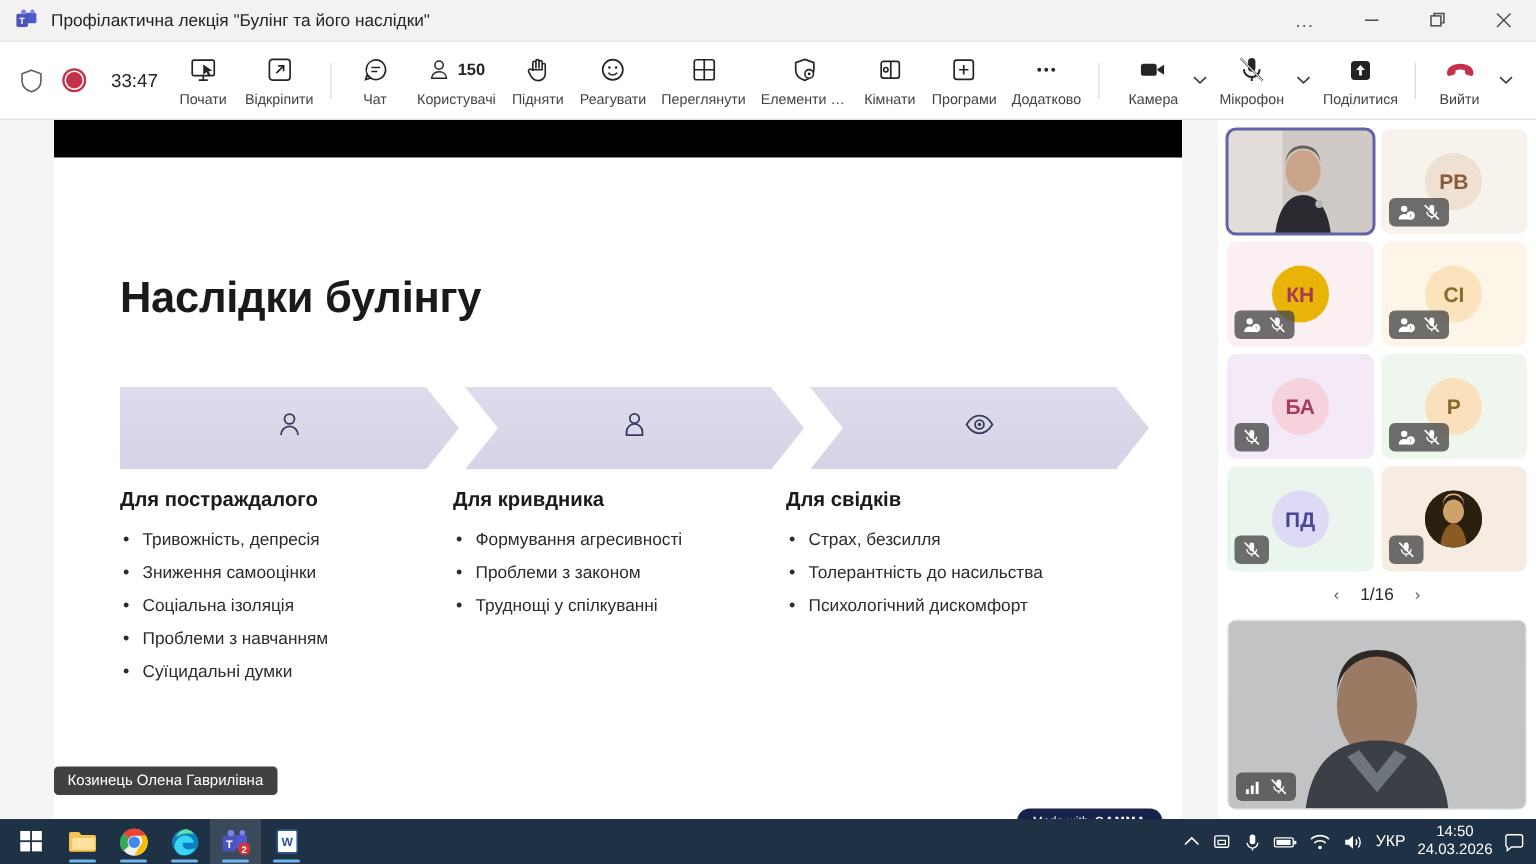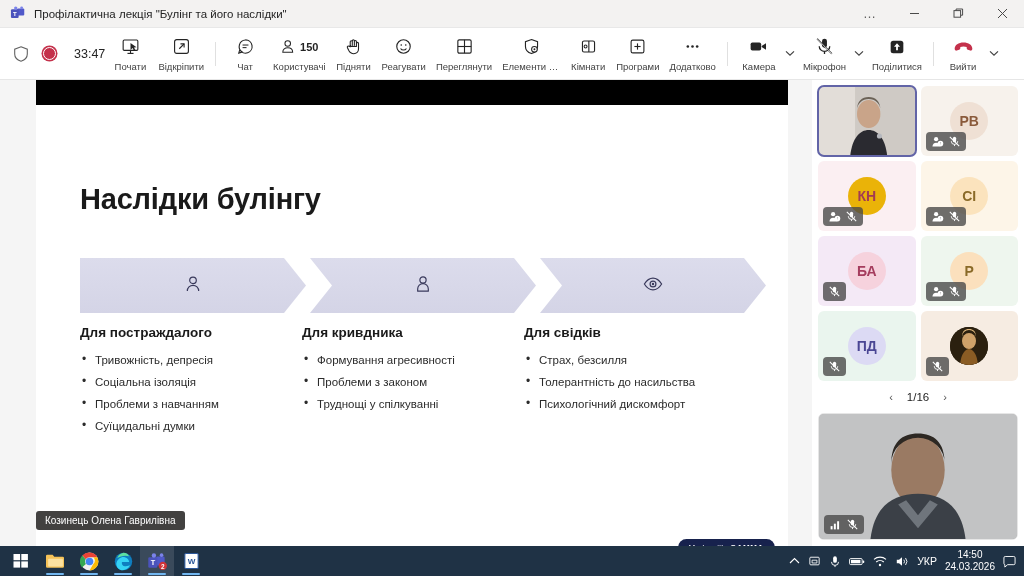--- a/index.html
+++ b/index.html
@@ -30,21 +30,21 @@
     position: absolute; top: 28px; left: 0; width: 1024px; height: 52px;
     background: #fff; display: flex; align-items: center;
     border-bottom: 1px solid #e6e6e6;
   }
   .tbar-left { display: flex; align-items: center; padding-left: 12px; gap: 10px; }
   .shield { width: 18px; height: 18px; }
   .rec-dot-wrap { width: 18px; height: 18px; display: flex; align-items: center; justify-content: center; }
   .rec-dot { width: 13px; height: 13px; border-radius: 50%; background: #c4314b; border: 1px solid #fff; box-shadow: 0 0 0 1.5px #c4314b; }
   .timer { font-size: 12.5px; color: #242424; margin-left: 6px; }
   .tbar-center { display: flex; align-items: center; flex: 1; justify-content: center; gap: 0px; }
-  .tbar-right { display: flex; align-items: center; padding-right: 22px; gap: 0px; }
+  .tbar-right { display: flex; align-items: center; padding-right: 12px; gap: 0px; }
 
   .tool {
     display: flex; flex-direction: column; align-items: center; justify-content: center;
     min-width: 46px; height: 48px; padding: 2px 5px 2px; cursor: default;
   }
   .tool .glyph { height: 22px; display: flex; align-items: center; justify-content: center; color: #242424; gap: 3px; }
   .tool .lbl { font-size: 9.5px; color: #424242; margin-top: 3px; white-space: nowrap; max-width: 58px; overflow: hidden; text-overflow: ellipsis; }
   .tool .cnt { font-size: 11px; font-weight: bold; color: #242424; }
   .divider { width: 1px; height: 24px; background: #e0e0e0; margin: 0 6px; }
   .caret {
@@ -433,20 +433,21 @@
             </svg>
           </span>
         </div>
       </div>
 
       <div class="cols">
         <div class="col">
           <h3>Для постраждалого</h3>
           <ul>
             <li>Тривожність, депресія</li>
+            <li>Зниження самооцінки</li>
             <li>Соціальна ізоляція</li>
             <li>Проблеми з навчанням</li>
             <li>Суїцидальні думки</li>
           </ul>
         </div>
         <div class="col">
           <h3>Для кривдника</h3>
           <ul>
             <li>Формування агресивності</li>
             <li>Проблеми з законом</li>

